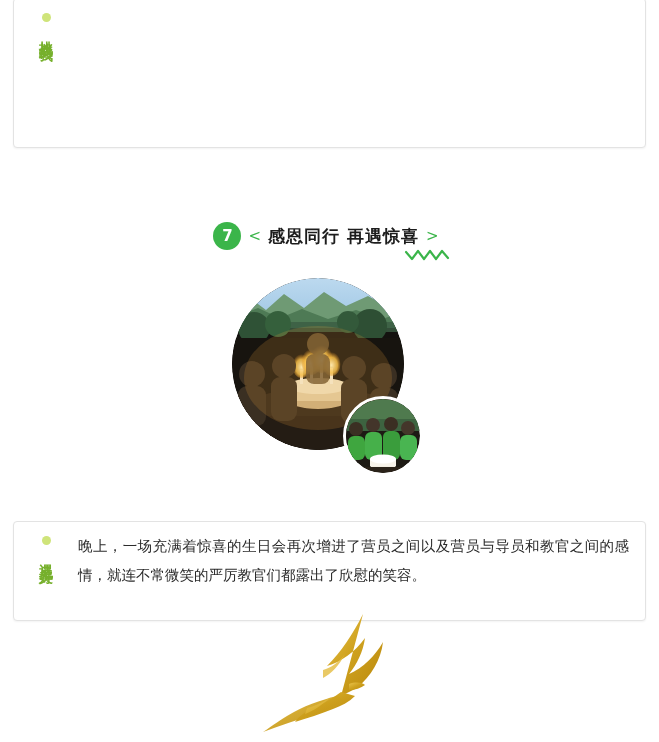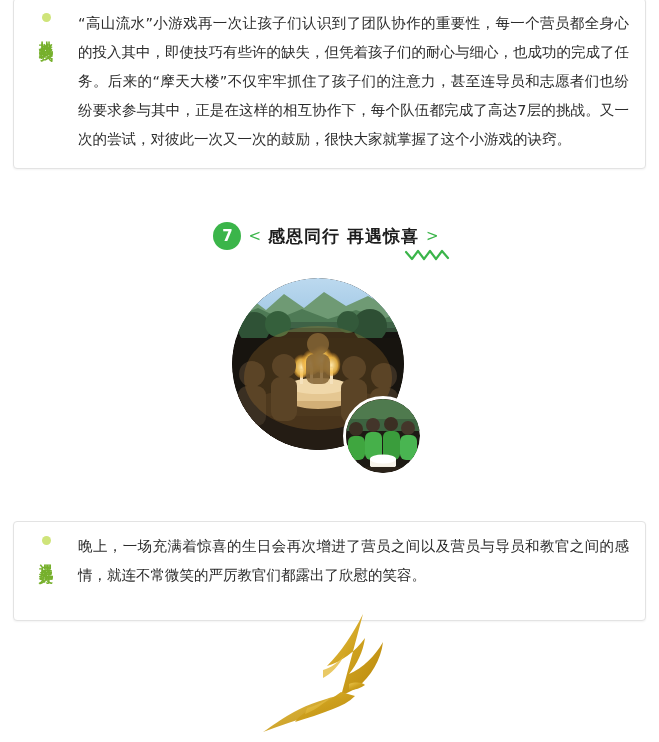--- a/index.html
+++ b/index.html
@@ -163,21 +163,20 @@
   }
 </style>
 </head>
 <body>
 
 <div class="text-card" id="card-challenge">
   <div class="card-left">
     <div class="dot"></div>
     <div class="side-label">挑战自我</div>
   </div>
-  <div class="card-body">“高山流水”小游戏再一次让孩子们认识到了团队协作的重要性，每一个营员都全身心的投入其中，即使技巧有些许的缺失，但凭着孩子们的耐心与细心，也成功的完成了任务。后来的“摩天大楼”不仅牢牢抓住了孩子们的注意力，甚至连导员和志愿者们也纷纷要求参与其中，正是在这样的相互协作下，每个队伍都完成了高达7层的挑战。又一次的尝试，对彼此一次又一次的鼓励，很快大家就掌握了这个小游戏的诀窍。</div>
 </div>
 
 <div class="section-heading">
   <div class="heading-inner">
     <div class="heading-num">7</div>
     <span class="heading-bracket">&lt;</span>
     <span class="heading-text">感恩同行  再遇惊喜</span>
     <span class="heading-bracket">&gt;</span>
     <span class="squiggle">
       <svg width="48" height="14" viewBox="0 0 48 14">

